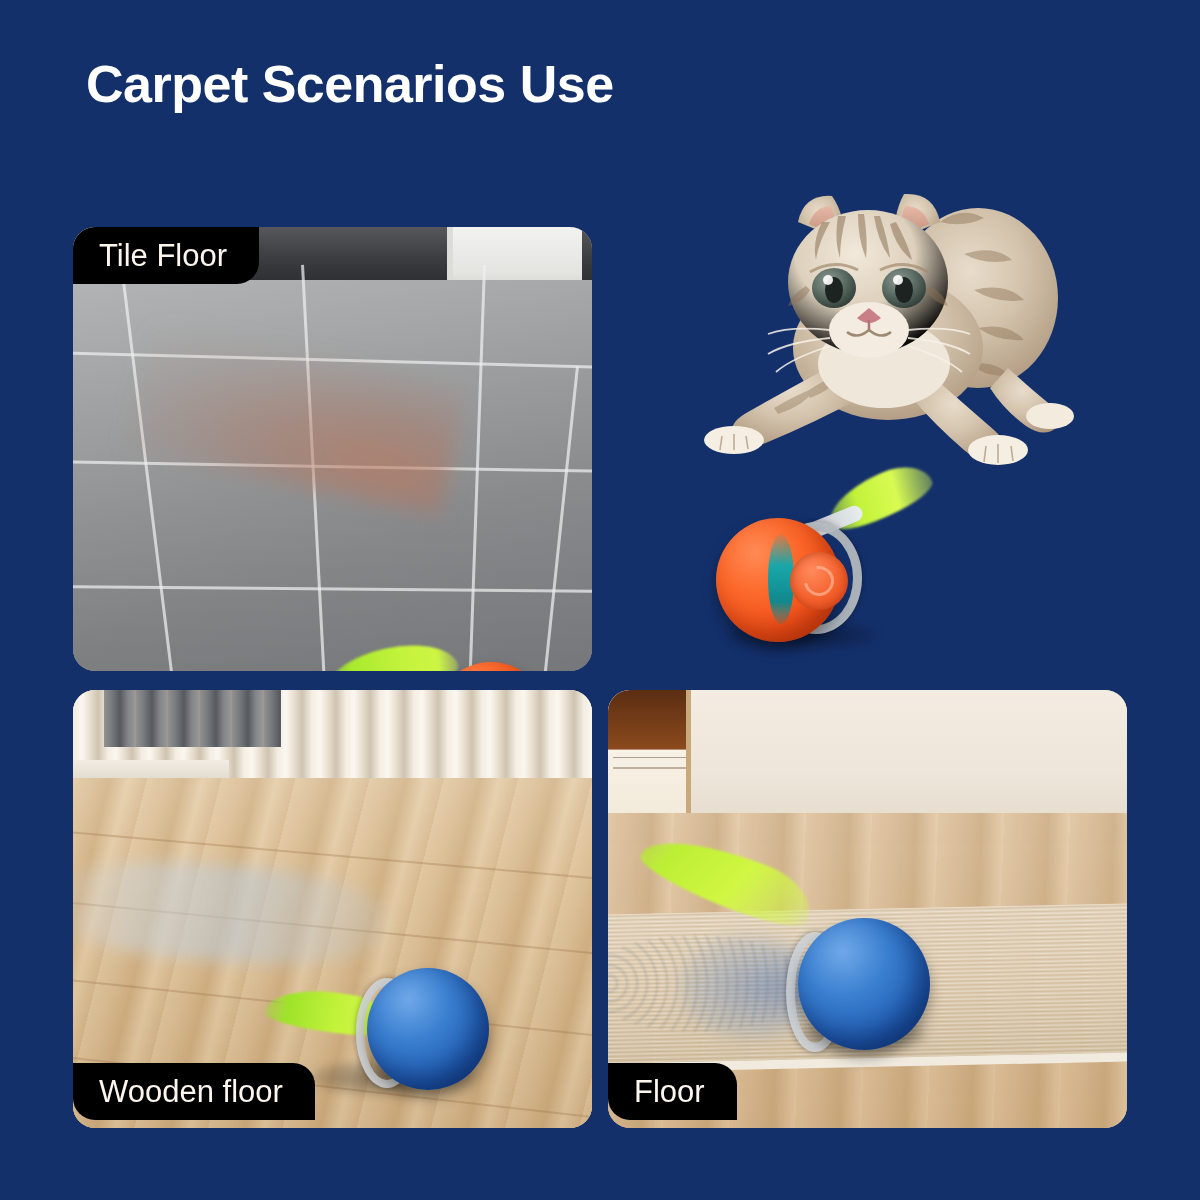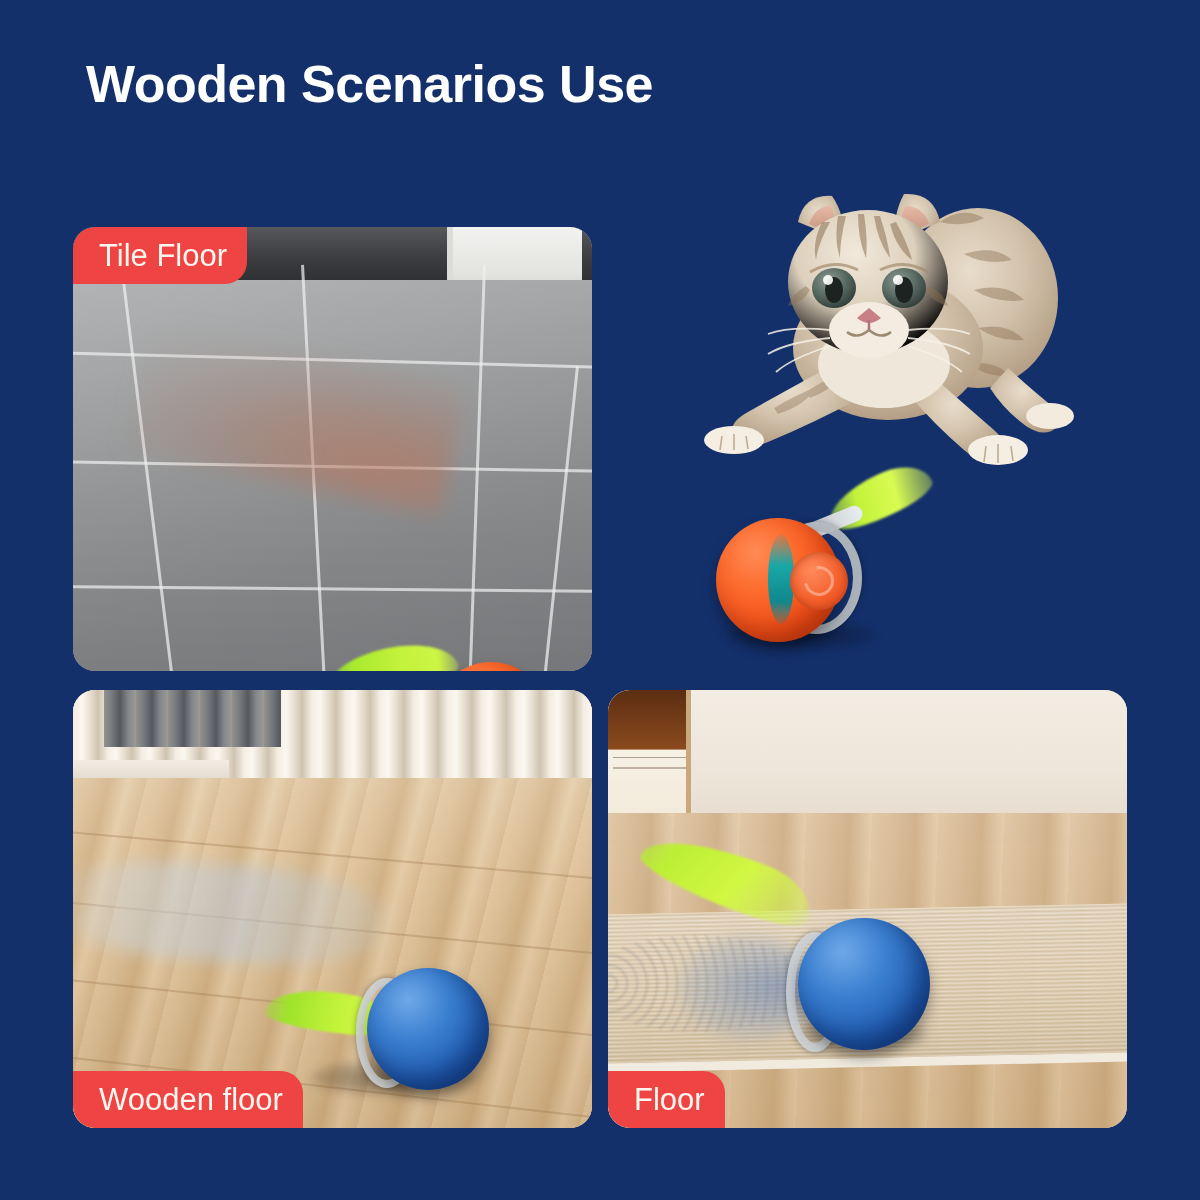--- a/index.html
+++ b/index.html
@@ -46,37 +46,37 @@
 
   .photo {
     position: absolute;
     inset: 0;
   }
 
   
   .badge {
     position: absolute;
     z-index: 30;
-    background: #ef4444;
+    background: #000000;
     color: #fdf6ef;
     font-size: 31px;
     font-weight: 400;
     line-height: 1;
     display: flex;
     align-items: center;
-    padding: 0 20px 0 26px;
+    padding: 0 32px 0 26px;
     height: 57px;
     white-space: nowrap;
   }
   .badge.top-left {
     left: 0; top: 0;
     border-radius: 22px 0 22px 0;
   }
   .badge.bottom-left {
-    left: 0; bottom: 0;
+    left: 0; bottom: 8px;
     border-radius: 0 22px 0 22px;
   }
 
   
   #card-tile { left: 73px; top: 227px; width: 519px; height: 444px; }
 
   .tile-scene { position: absolute; inset: 0; background: #8d8f90; }
   
   .tile-wall {
     position: absolute; left: 0; top: 0; width: 100%; height: 13%;
@@ -315,21 +315,21 @@
     filter: blur(0.6px);
   }
   #toy-cat .ball { left: 4px; top: 48px; width: 124px; height: 124px; }
   #toy-cat .shadow { left: 14px; top: 150px; width: 150px; height: 30px; }
 </style>
 </head>
 <body>
 
 <div class="page">
 
-  <h1 class="page-title">Wooden Scenarios Use</h1>
+  <h1 class="page-title">Carpet Scenarios Use</h1>
 
   <div class="card" id="card-tile">
     <div class="photo tile-scene">
       <div class="tile-wall-left"></div>
       <div class="tile-wall"></div>
       <div class="tile-door"></div>
       <div class="tile-floor">
         <div class="grout" style="left:-6%;top:18%;width:118%;height:3px;transform:rotate(1.5deg);"></div>
         <div class="grout" style="left:-6%;top:46%;width:118%;height:3px;transform:rotate(1deg);"></div>
         <div class="grout" style="left:-6%;top:78%;width:118%;height:3px;transform:rotate(0.5deg);"></div>

